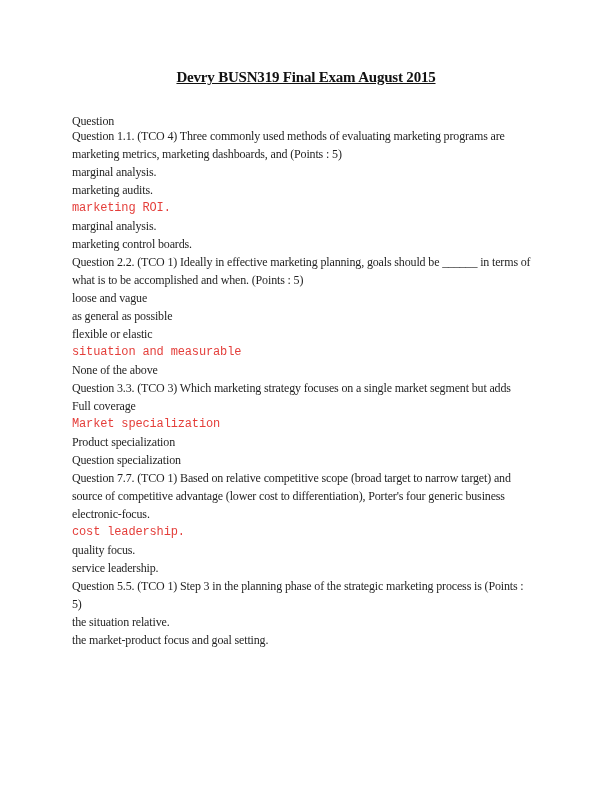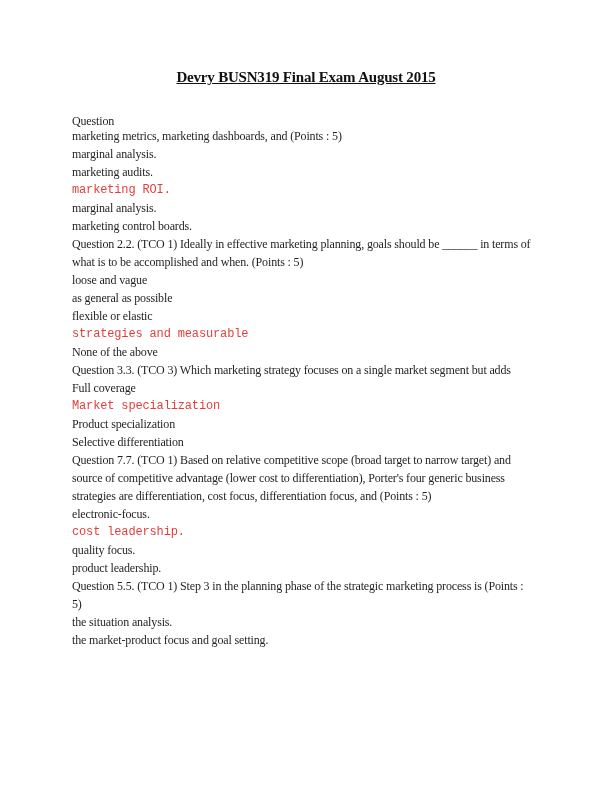--- a/index.html
+++ b/index.html
@@ -81,48 +81,48 @@
 </style>
 </head>
 <body>
 
 <div class="page">
 
   <div class="doc-title">Devry BUSN319 Final Exam August 2015</div>
 
   <div class="doc-body">
       <div class="doc-line spacer-after">Question</div>
+      <div class="doc-line">Question 1.1. (TCO 4) Three commonly used methods of evaluating marketing programs are</div>
       <div class="doc-line">marketing metrics, marketing dashboards, and (Points : 5)</div>
       <div class="doc-line">marginal analysis.</div>
       <div class="doc-line">marketing audits.</div>
       <div class="doc-line red">marketing ROI.</div>
       <div class="doc-line">marginal analysis.</div>
       <div class="doc-line">marketing control boards.</div>
       <div class="doc-line">Question 2.2. (TCO 1) Ideally in effective marketing planning, goals should be ______ in terms of</div>
       <div class="doc-line">what is to be accomplished and when. (Points : 5)</div>
       <div class="doc-line">loose and vague</div>
       <div class="doc-line">as general as possible</div>
       <div class="doc-line">flexible or elastic</div>
-      <div class="doc-line red">strategies and measurable</div>
+      <div class="doc-line red">situation and measurable</div>
       <div class="doc-line">None of the above</div>
       <div class="doc-line">Question 3.3. (TCO 3) Which marketing strategy focuses on a single market segment but adds</div>
       <div class="doc-line">Full coverage</div>
       <div class="doc-line red">Market specialization</div>
       <div class="doc-line">Product specialization</div>
-      <div class="doc-line">Selective differentiation</div>
+      <div class="doc-line">Question specialization</div>
       <div class="doc-line">Question 7.7. (TCO 1) Based on relative competitive scope (broad target to narrow target) and</div>
       <div class="doc-line">source of competitive advantage (lower cost to differentiation), Porter's four generic business</div>
-      <div class="doc-line">strategies are differentiation, cost focus, differentiation focus, and (Points : 5)</div>
       <div class="doc-line">electronic-focus.</div>
       <div class="doc-line red">cost leadership.</div>
       <div class="doc-line">quality focus.</div>
-      <div class="doc-line">product leadership.</div>
+      <div class="doc-line">service leadership.</div>
       <div class="doc-line">Question 5.5. (TCO 1) Step 3 in the planning phase of the strategic marketing process is (Points :</div>
       <div class="doc-line">5)</div>
-      <div class="doc-line">the situation analysis.</div>
+      <div class="doc-line">the situation relative.</div>
       <div class="doc-line">the market-product focus and goal setting.</div>
     </div>
 
   <div class="brand-badge">
     <span class="brand-plus">+</span>
     <span class="brand-text"><span class="primary">Study</span><span class="accent">XY</span></span>
   </div>
 
 </div>
 

